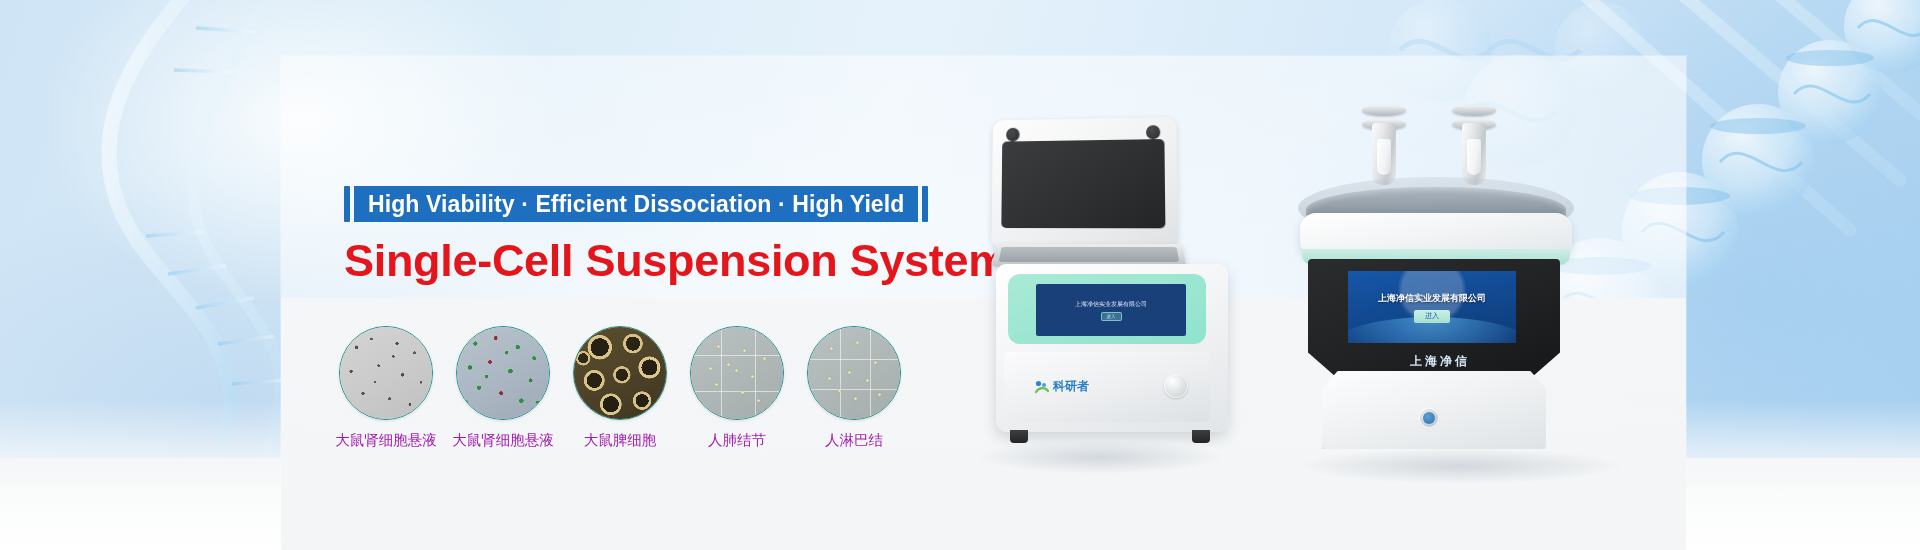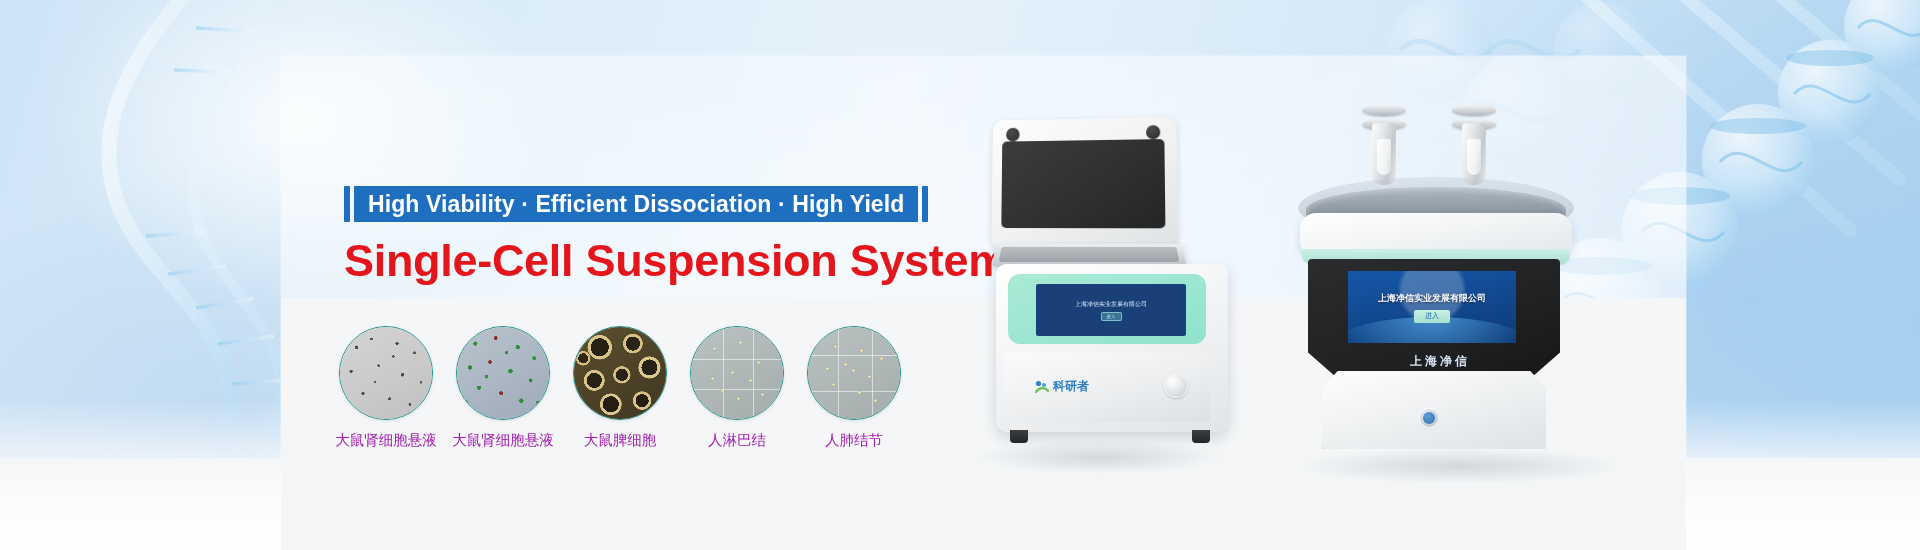--- a/index.html
+++ b/index.html
@@ -468,60 +468,60 @@
     <div class="sample">
       <div class="dish">
         <div class="dish-inner tex-d"></div>
       </div>
       <div class="sample-label">大鼠脾细胞</div>
     </div>
 
     <div class="sample">
       <div class="dish">
         <div class="dish-inner grid-dish">
-          <div class="gl v" style="left:32px"></div>
-          <div class="gl v" style="left:62px"></div>
-          <div class="gl h" style="top:32px"></div>
-          <div class="gl h" style="top:62px"></div>
-          <div class="spk" style="left:22px;top:20px"></div>
-          <div class="spk" style="left:48px;top:14px"></div>
-          <div class="spk" style="left:40px;top:44px"></div>
-          <div class="spk" style="left:58px;top:52px"></div>
-          <div class="spk" style="left:30px;top:62px"></div>
-          <div class="spk" style="left:46px;top:70px"></div>
-          <div class="spk" style="left:66px;top:34px"></div>
-          <div class="spk" style="left:20px;top:50px"></div>
-          <div class="spk" style="left:70px;top:66px"></div>
-        </div>
-      </div>
-      <div class="sample-label">人淋巴结</div>
-    </div>
-
-    <div class="sample">
-      <div class="dish">
-        <div class="dish-inner grid-dish">
           <div class="gl v" style="left:30px"></div>
           <div class="gl v" style="left:64px"></div>
           <div class="gl h" style="top:28px"></div>
           <div class="gl h" style="top:64px"></div>
           <div class="spk" style="left:26px;top:18px"></div>
           <div class="spk" style="left:52px;top:22px"></div>
           <div class="spk" style="left:36px;top:36px"></div>
           <div class="spk" style="left:44px;top:42px"></div>
           <div class="spk" style="left:60px;top:48px"></div>
           <div class="spk" style="left:24px;top:56px"></div>
           <div class="spk" style="left:50px;top:64px"></div>
           <div class="spk" style="left:66px;top:72px"></div>
           <div class="spk" style="left:72px;top:30px"></div>
           <div class="spk" style="left:18px;top:40px"></div>
         </div>
       </div>
       <div class="sample-label">人肺结节</div>
     </div>
 
+    <div class="sample">
+      <div class="dish">
+        <div class="dish-inner grid-dish">
+          <div class="gl v" style="left:32px"></div>
+          <div class="gl v" style="left:62px"></div>
+          <div class="gl h" style="top:32px"></div>
+          <div class="gl h" style="top:62px"></div>
+          <div class="spk" style="left:22px;top:20px"></div>
+          <div class="spk" style="left:48px;top:14px"></div>
+          <div class="spk" style="left:40px;top:44px"></div>
+          <div class="spk" style="left:58px;top:52px"></div>
+          <div class="spk" style="left:30px;top:62px"></div>
+          <div class="spk" style="left:46px;top:70px"></div>
+          <div class="spk" style="left:66px;top:34px"></div>
+          <div class="spk" style="left:20px;top:50px"></div>
+          <div class="spk" style="left:70px;top:66px"></div>
+        </div>
+      </div>
+      <div class="sample-label">人淋巴结</div>
+    </div>
+
   </div>
 
   <div class="shadow-soft" style="left:975px; top:440px; width:250px; height:34px;"></div>
   <div class="machine-left">
     <div class="ml-lid">
       <div class="ml-knob" style="left:14px; top:8px;"></div>
       <div class="ml-knob" style="right:16px; top:8px;"></div>
       <div class="ml-lid-screen"></div>
     </div>
     <div class="ml-deck">

